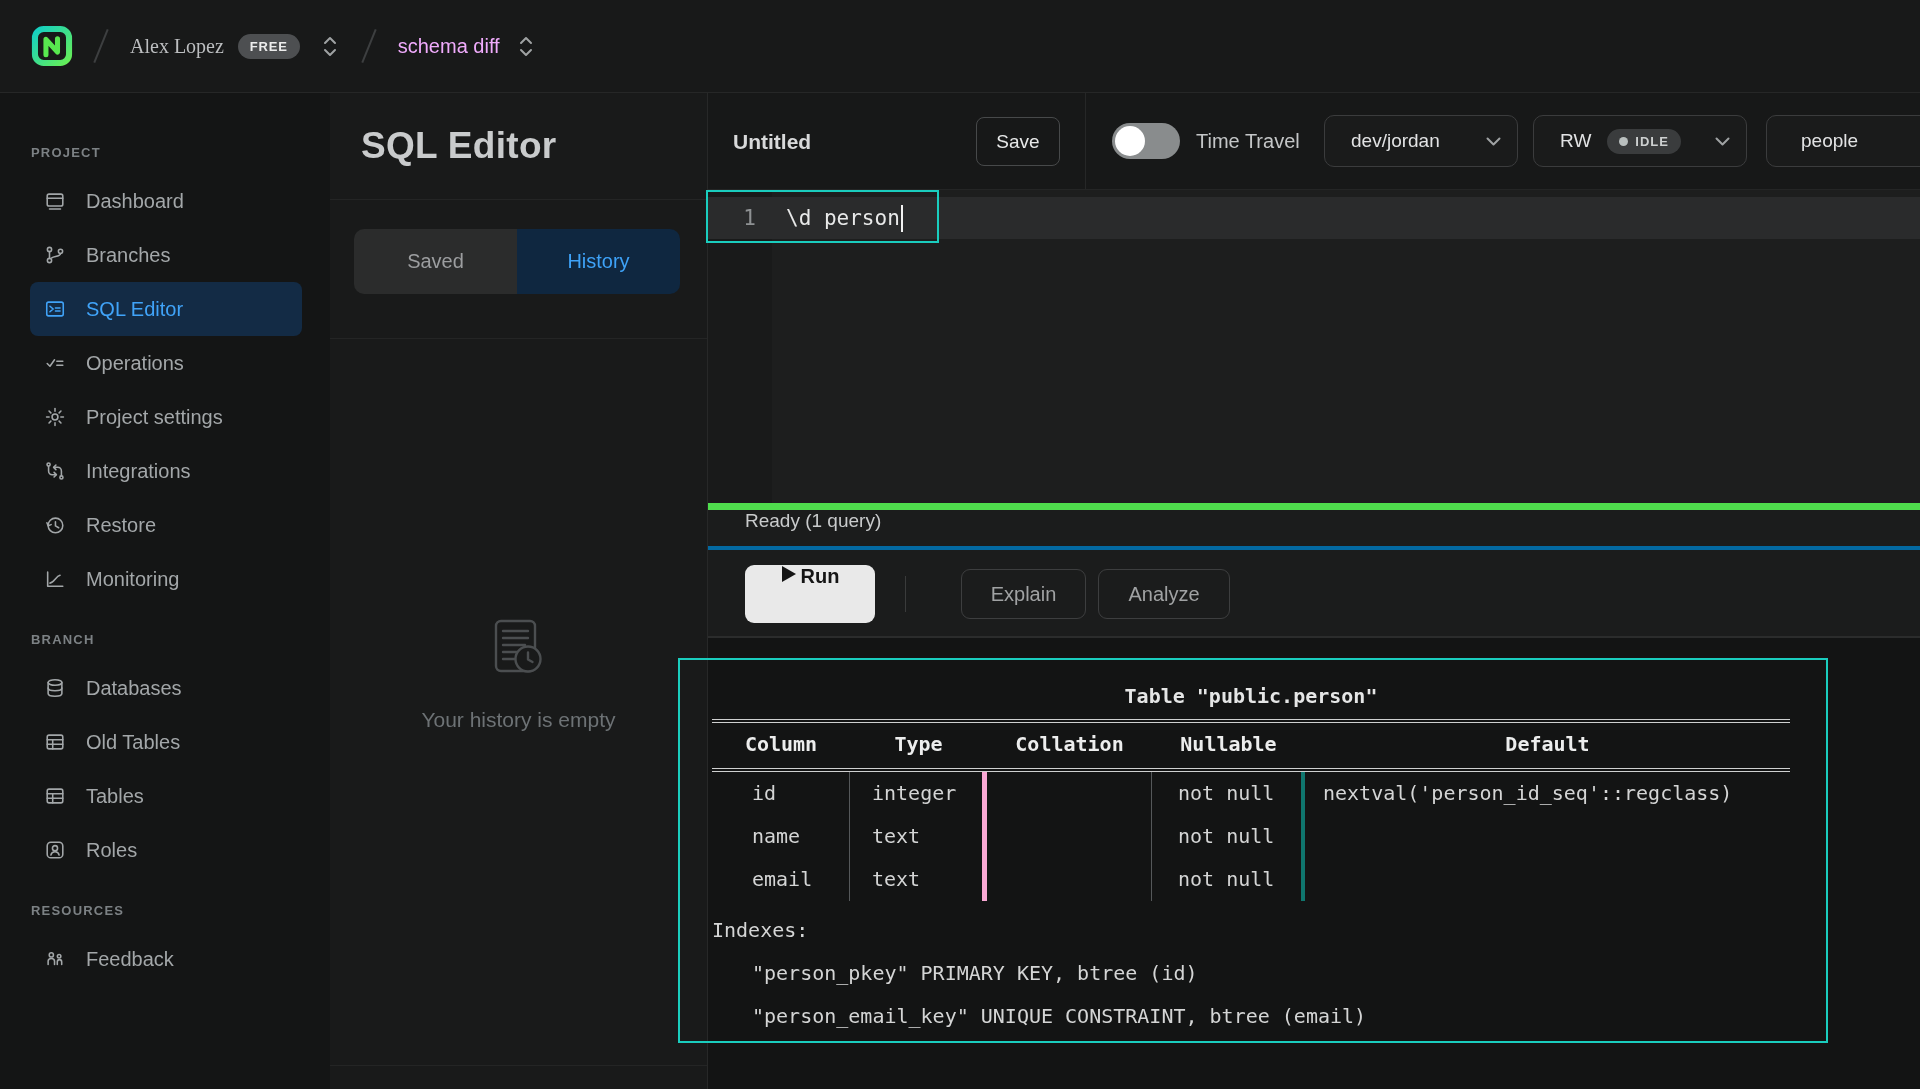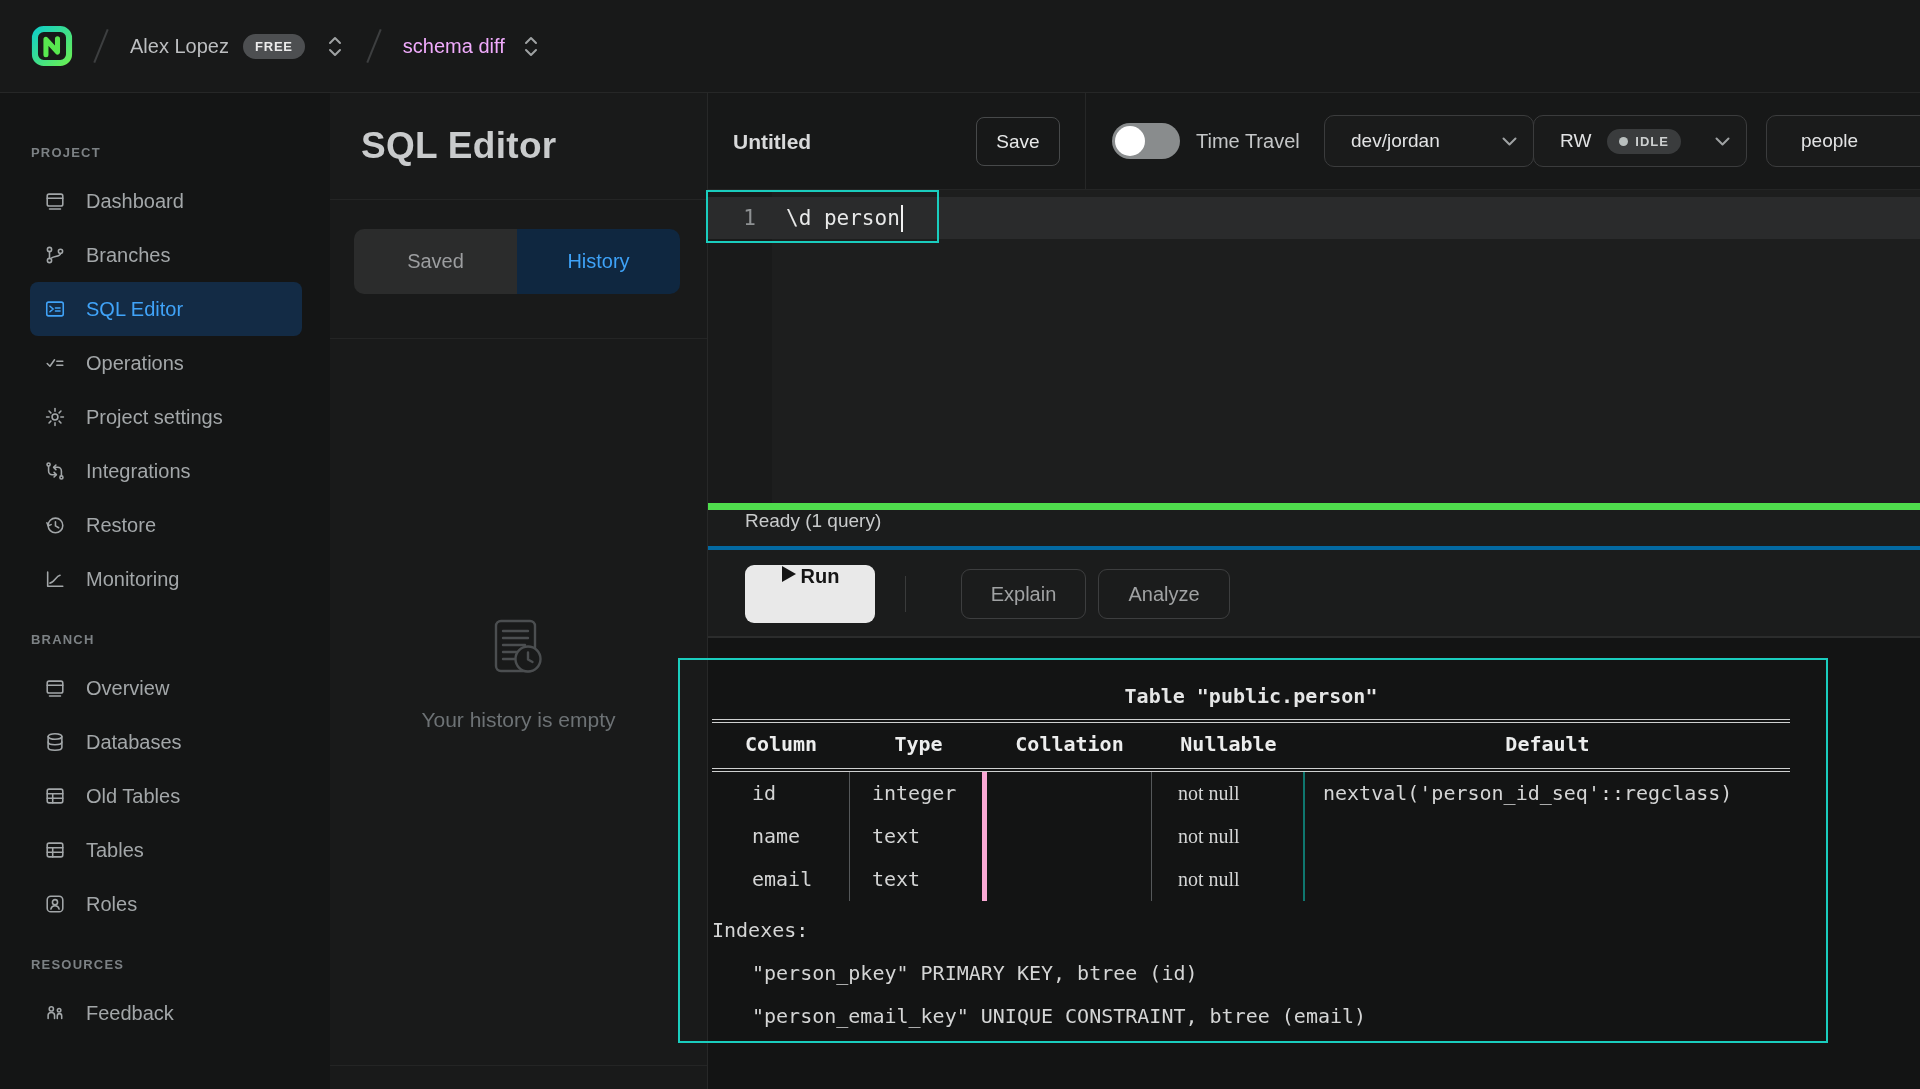--- a/index.html
+++ b/index.html
@@ -6,21 +6,21 @@
   html,body { background:#0e0f0f; }
   body { font-family:"Liberation Sans", sans-serif; color:#d6d7d8; }
   .app { position:relative; width:1920px; height:1089px; overflow:hidden; background:#131414; }
 
   
   .topbar { position:absolute; left:0; top:0; width:1920px; height:93px;
             background:#181919; border-bottom:1px solid #262727;
             display:flex; align-items:center; }
   .logo { margin-left:30px; width:44px; height:44px; display:block; }
   .bc-slash { width:2px; height:36px; background:#3d3f40; transform:rotate(22deg); margin-left:26px; }
-  .org-name { margin-left:28px; font-size:20px; color:#bcbec0; }
+  .org-name { margin-left:28px; font-size:20px; color:#bcbec0;font-family:Liberation Serif, serif; }
   .plan-badge { margin-left:14px; background:#4d4f51; color:#ececec; font-size:13px; font-weight:bold;
                 letter-spacing:.8px; padding:5px 12px; border-radius:999px; }
   .updown { margin-left:22px; display:inline-flex; cursor:pointer; }
   .bc-slash2 { margin-left:30px; }
   .project-name { margin-left:28px; font-size:20px; color:#f0abfc; }
   .updown svg { display:block; }
 
   
   .sidebar { position:absolute; left:0; top:93px; width:330px; height:996px; background:#141515; }
   .side-section { margin-top:50px; }
@@ -62,21 +62,21 @@
               font-family:inherit; cursor:pointer; }
   .hdr-divider { position:absolute; left:377px; top:0; bottom:0; width:1px; background:#262727; }
   .toggle { position:absolute; left:404px; top:30px; width:68px; height:36px; border-radius:18px;
             background:#898c8d; cursor:pointer; }
   .toggle .knob { position:absolute; left:3px; top:3px; width:30px; height:30px; border-radius:50%; background:#ffffff; }
   .toggle-label { position:absolute; left:488px; top:0; height:97px; display:flex; align-items:center;
                   font-size:20px; color:#c4c6c7; }
   .select { position:absolute; top:22px; height:52px; border:1px solid #3b3c3d; border-radius:10px;
             display:flex; align-items:center; font-size:19px; color:#e2e3e4; cursor:pointer; background:#1a1b1b; }
   .select .chev { margin-left:auto; margin-right:16px; display:flex; }
-  .sel-branch { left:616px; width:210px; padding-left:26px; }
+  .sel-branch { left:616px; width:194px; padding-left:26px; }
   .sel-compute { left:825px; width:214px; padding-left:26px; }
   .sel-db { left:1058px; width:200px; padding-left:34px; }
   .idle-pill { margin-left:16px; background:#3a3c3d; border-radius:999px; padding:5px 12px;
                display:flex; align-items:center; gap:7px; }
   .idle-dot { width:9px; height:9px; border-radius:50%; background:#b9bfbe; }
   .idle-text { font-size:13px; font-weight:bold; letter-spacing:1px; color:#cdd0d0; }
 
   
   .editor { position:absolute; left:0; top:97px; width:100%; height:313px; background:#1d1e1e; cursor:text; }
   .gutter { position:absolute; left:0; top:0; width:64px; height:100%; background:#191a1a; }
@@ -108,21 +108,21 @@
           font-size:20px; color:#d4d5d5; line-height:43px; }
   .psql-title { text-align:center; font-weight:bold; color:#e5e6e6; height:43px; }
   .dbl { height:4px; border-top:1px solid #cfd0d0; border-bottom:1px solid #cfd0d0; margin-top:1px; }
   .pg-grid { display:grid; grid-template-columns:138px 137px 165px 153px 485px; }
   .pg-head { font-weight:bold; color:#eceded; height:44px; }
   .pg-head > div { text-align:center; }
   .pg-body > div { height:43px; white-space:pre; overflow:hidden; }
   .pg-body .c1 { padding-left:40px; border-right:1px solid #55585a; }
   .pg-body .c2 { padding-left:22px; border-right:5px solid #f9a8d4; }
   .pg-body .c3 { border-right:1px solid #55585a; }
-  .pg-body .c4 { padding-left:26px; border-right:2px solid #0f766e;font-family:Liberation Serif, serif; }
+  .pg-body .c4 { padding-left:26px; border-right:4px solid #0f766e; }
   .pg-body .c5 { padding-left:18px; }
   .idx-label { margin-top:8px; }
   .idx-entry { padding-left:40px; white-space:pre; }
 
   
   .ann { position:absolute; border:2.5px solid #1acdbe; z-index:40; pointer-events:none; }
   .ann-editor { left:706px; top:190px; width:233px; height:53px; }
   .ann-results { left:678px; top:658px; width:1150px; height:385px; }
 
   .chev svg, .updown svg { stroke:#9fa2a3; fill:none; stroke-width:2; stroke-linecap:round; stroke-linejoin:round; }
@@ -262,30 +262,20 @@
               <path d="M6.5 16.5c4.5-.5 6.5-7.5 11-8.5"></path>
             </svg>
           </span>
         <span>Monitoring</span>
       </div>
     </div>
 
     <div class="side-section sec-branch">
       <div class="side-label">BRANCH</div>
 
-      <div class="side-item">
-        <span class="ic">
-            <svg viewBox="0 0 24 24">
-              <rect x="3.5" y="4.5" width="17" height="13" rx="2"></rect>
-              <line x1="3.5" y1="9" x2="20.5" y2="9"></line>
-              <line x1="6" y1="20.8" x2="18" y2="20.8"></line>
-            </svg>
-          </span>
-        <span>Overview</span>
-      </div>
 
       <div class="side-item">
         <span class="ic">
             <svg viewBox="0 0 24 24">
               <ellipse cx="12" cy="6" rx="7.5" ry="3"></ellipse>
               <path d="M4.5 6v12c0 1.7 3.4 3 7.5 3s7.5-1.3 7.5-3V6"></path>
               <path d="M4.5 12c0 1.7 3.4 3 7.5 3s7.5-1.3 7.5-3"></path>
             </svg>
           </span>
         <span>Databases</span>

